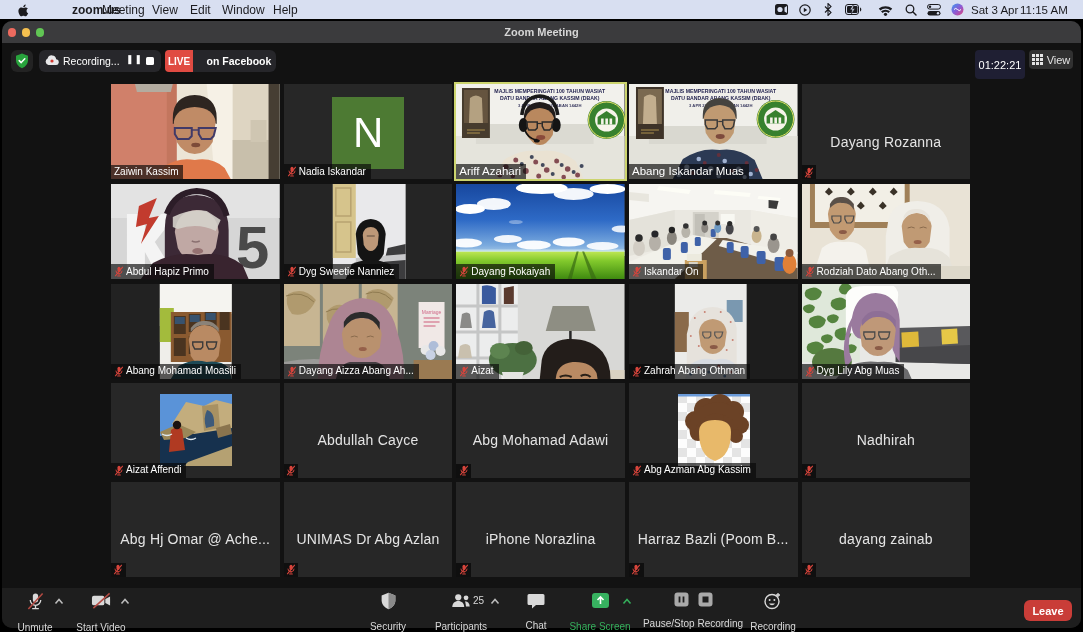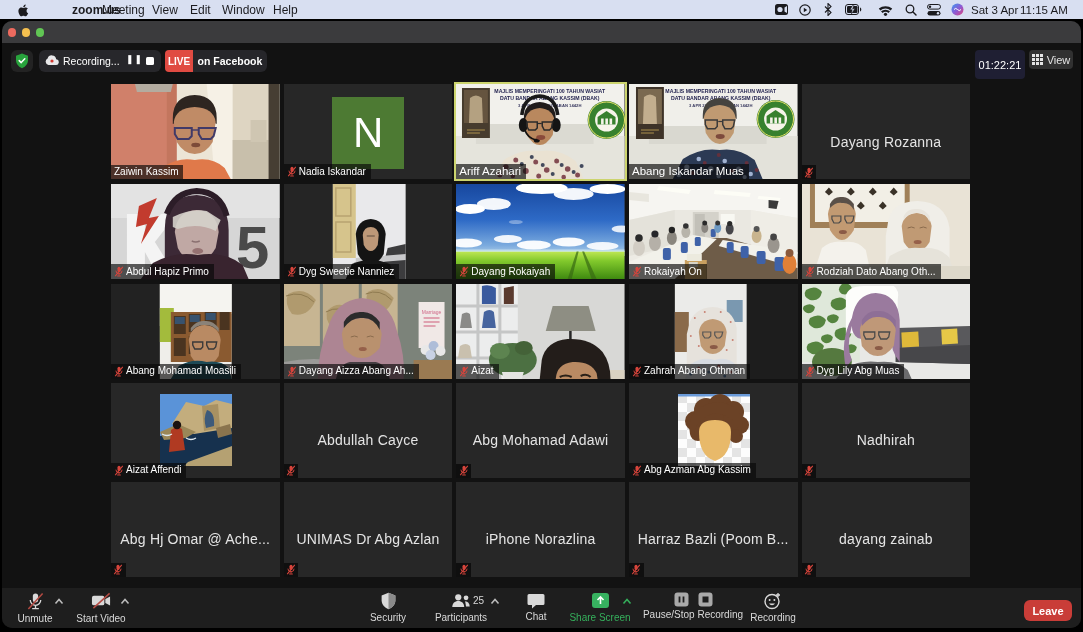--- a/index.html
+++ b/index.html
@@ -16,21 +16,21 @@
 #viewbtn{position:absolute;left:1029px;top:50px;width:44px;height:19px;background:#313131;border-radius:4px;color:#e4e4e4;font-size:11px;display:flex;align-items:center;justify-content:center;gap:4px;}
 
 .t{position:absolute;width:168.5px;height:95px;background:#272727;overflow:hidden;}
 .t svg.sc{position:absolute;left:0;top:0;}
 .nm{position:absolute;left:0;top:0;width:100%;height:100%;display:flex;align-items:center;justify-content:center;color:#e4e4e4;font-size:14px;letter-spacing:.2px;padding-top:20px;box-sizing:border-box;}
 .lb{position:absolute;left:0;bottom:0;display:flex;align-items:center;background:rgba(8,8,8,.66);color:#fff;font-size:10px;line-height:10px;padding:2px 5px 2px 3px;white-space:nowrap;z-index:3;gap:2px;}
 .lb.noi{padding-left:3px;}
 .micbadge{position:absolute;left:0;bottom:0;width:14.5px;height:14px;background:rgba(5,5,5,.68);display:flex;align-items:center;justify-content:center;z-index:3;}
 
 #botbar{position:absolute;left:2px;top:588px;width:1079px;height:40px;background:#1e1e1e;border-radius:0 0 10px 10px;}
-.bitem{position:absolute;display:flex;flex-direction:column;align-items:center;color:#d9d9d9;font-size:10px;}
+.bitem{position:absolute;display:flex;flex-direction:column;align-items:center;color:#d9d9d9;font-size:10px;gap:9px;}
 .bitem .bl{margin-top:2px;}
 #leave{position:absolute;left:1024px;top:600px;width:48px;height:21px;background:#c93d38;border-radius:6px;color:#fff;font-size:11px;font-weight:bold;display:flex;align-items:center;justify-content:center;}
 </style>
 </head>
 <body>
 <div id="page">
 
 <div id="menubar">
   <svg style="position:absolute;left:17px;top:3.5px" width="12" height="13" viewBox="0 0 16 18">
         <path fill="#1b1b1f" d="M12.9 9.6c0-2.1 1.7-3.1 1.8-3.2-1-1.4-2.5-1.6-3-1.6-1.3-.1-2.5.8-3.2.8-.7 0-1.7-.8-2.8-.7C4.3 4.9 3 5.7 2.3 7c-1.4 2.5-.4 6.1 1 8.1.7 1 1.5 2.1 2.6 2 1-.1 1.4-.7 2.7-.7s1.6.7 2.7.7c1.1 0 1.9-1 2.6-2 .8-1.2 1.1-2.3 1.2-2.4-.1 0-2.2-.9-2.2-3.1zM10.8 3.4c.6-.7 1-1.7.9-2.7-.9 0-1.9.6-2.5 1.3-.5.6-1 1.6-.9 2.6 1 .1 2-.5 2.5-1.2z"></path>
@@ -88,36 +88,37 @@
       </svg>
   <span style="position:absolute;left:971px;font-size:11.5px;">Sat 3 Apr</span>
   <span style="position:absolute;left:1020px;font-size:11.5px;">11:15 AM</span>
 </div>
 
 <div id="win"></div>
 <div id="titlebar"></div>
 <div class="tl" style="left:7.5px;background:#ec6a5e;"></div>
 <div class="tl" style="left:21.5px;background:#f4bf4f;"></div>
 <div class="tl" style="left:35.5px;background:#61c554;"></div>
+<div id="ttext">Zoom Meeting</div>
 
 <div class="pill" style="left:11px;top:50px;width:22px;height:22px;background:#232323;"></div>
 <svg style="position:absolute;left:15px;top:53px;" width="14" height="16" viewBox="0 0 14 16">
       <path d="M7 .5l6 2.2v4.6c0 3.6-2.6 6.6-6 7.9C3.6 13.9 1 10.9 1 7.3V2.7z" fill="#28a33c"></path>
       <path d="M4.2 7.6l2 2 3.6-3.8" stroke="#fff" stroke-width="1.5" fill="none" stroke-linecap="round" stroke-linejoin="round"></path>
     </svg>
 <div class="pill" style="left:39px;top:50px;width:122px;height:22px;"></div>
 <svg style="position:absolute;left:45px;top:55px;" width="14" height="11" viewBox="0 0 14 11">
       <path d="M11.2 4.2a4.4 4.4 0 0 0-8.6-.6A3.4 3.4 0 0 0 3.4 10h7.2a2.9 2.9 0 0 0 .6-5.8z" fill="#e8e8ea"></path>
       <circle cx="7" cy="6" r="1.6" fill="#d33b33"></circle>
     </svg>
 <span style="position:absolute;left:63px;top:55px;font-size:10.5px;color:#fff;">Recording...</span>
 <span style="position:absolute;left:126px;top:54px;color:#fff;font-size:9px;letter-spacing:1px;">❚❚</span>
 <div style="position:absolute;left:146px;top:57px;width:7.5px;height:7.5px;background:#fff;border-radius:1.5px;"></div>
 <div style="position:absolute;left:165px;top:50px;width:28px;height:22px;background:#e04b42;border-radius:4px 0 0 4px;display:flex;align-items:center;justify-content:center;color:#fff;font-weight:bold;font-size:10px;">LIVE</div>
-<div style="position:absolute;left:193px;top:50px;width:74px;height:22px;background:#26262a;border-radius:0 6px 6px 0;display:flex;align-items:center;justify-content:center;color:#fff;font-size:10.5px;font-weight:bold;">on Facebook</div>
+<div style="position:absolute;left:193px;top:50px;width:74px;height:22px;background:#26262a;border-radius:0 6px 6px 0;display:flex;align-items:center;justify-content:center;color:#fff;font-size:10.5px;font-weight:bold;padding-left:9px;">on Facebook</div>
 <div id="timer">01:22:21</div>
 <div id="viewbtn">
       <svg width="11" height="11" viewBox="0 0 11 11">
         <g fill="#e4e4e4">
           <rect x="0" y="0" width="3" height="3"></rect>
           <rect x="4" y="0" width="3" height="3"></rect>
           <rect x="8" y="0" width="3" height="3"></rect>
           <rect x="0" y="4" width="3" height="3"></rect>
           <rect x="4" y="4" width="3" height="3"></rect>
           <rect x="8" y="4" width="3" height="3"></rect>
@@ -453,21 +454,21 @@
 </svg>
 <div class="lb">
           <svg class="mi" width="10" height="11" viewBox="0 0 12 13">
             <g stroke="#d8453c" fill="#d8453c">
               <rect x="4.2" y="0.8" width="3.6" height="6.4" rx="1.8" stroke="none"></rect>
               <path d="M2.3 5.5a3.7 3.7 0 0 0 7.4 0" fill="none" stroke-width="1.1"></path>
               <path d="M6 9.2v2.2M3.8 11.9h4.4" fill="none" stroke-width="1.1"></path>
               <path d="M1.5 12L10.5 1" fill="none" stroke-width="1.3"></path>
             </g>
           </svg>
-          <span>Rokaiyah On</span>
+          <span>Iskandar On</span>
         </div>
 </div>
 
 <div class="t" style="left:801.6px;top:184px;">
 <svg class="sc" width="168.5" height="95" viewBox="0 0 169 95" preserveAspectRatio="none">
 <rect width="169" height="95" fill="#e9e3d6"></rect>
 <rect x="8" y="0" width="100" height="44" fill="#a08058"></rect>
 <rect x="13" y="0" width="90" height="38" fill="#f2efe6"></rect>
 <g fill="#3a3228">
             <path d="M23 8 l4 -4.5 4 4.5 -4 3.4z M45 8 l4 -4.5 4 4.5 -4 3.4z M67 8 l4 -4.5 4 4.5 -4 3.4z M88 8 l4 -4.5 4 4.5 -4 3.4z M33 22 l4 -4.5 4 4.5 -4 3.4z M55 22 l4 -4.5 4 4.5 -4 3.4z M77 22 l4 -4.5 4 4.5 -4 3.4z"></path>

